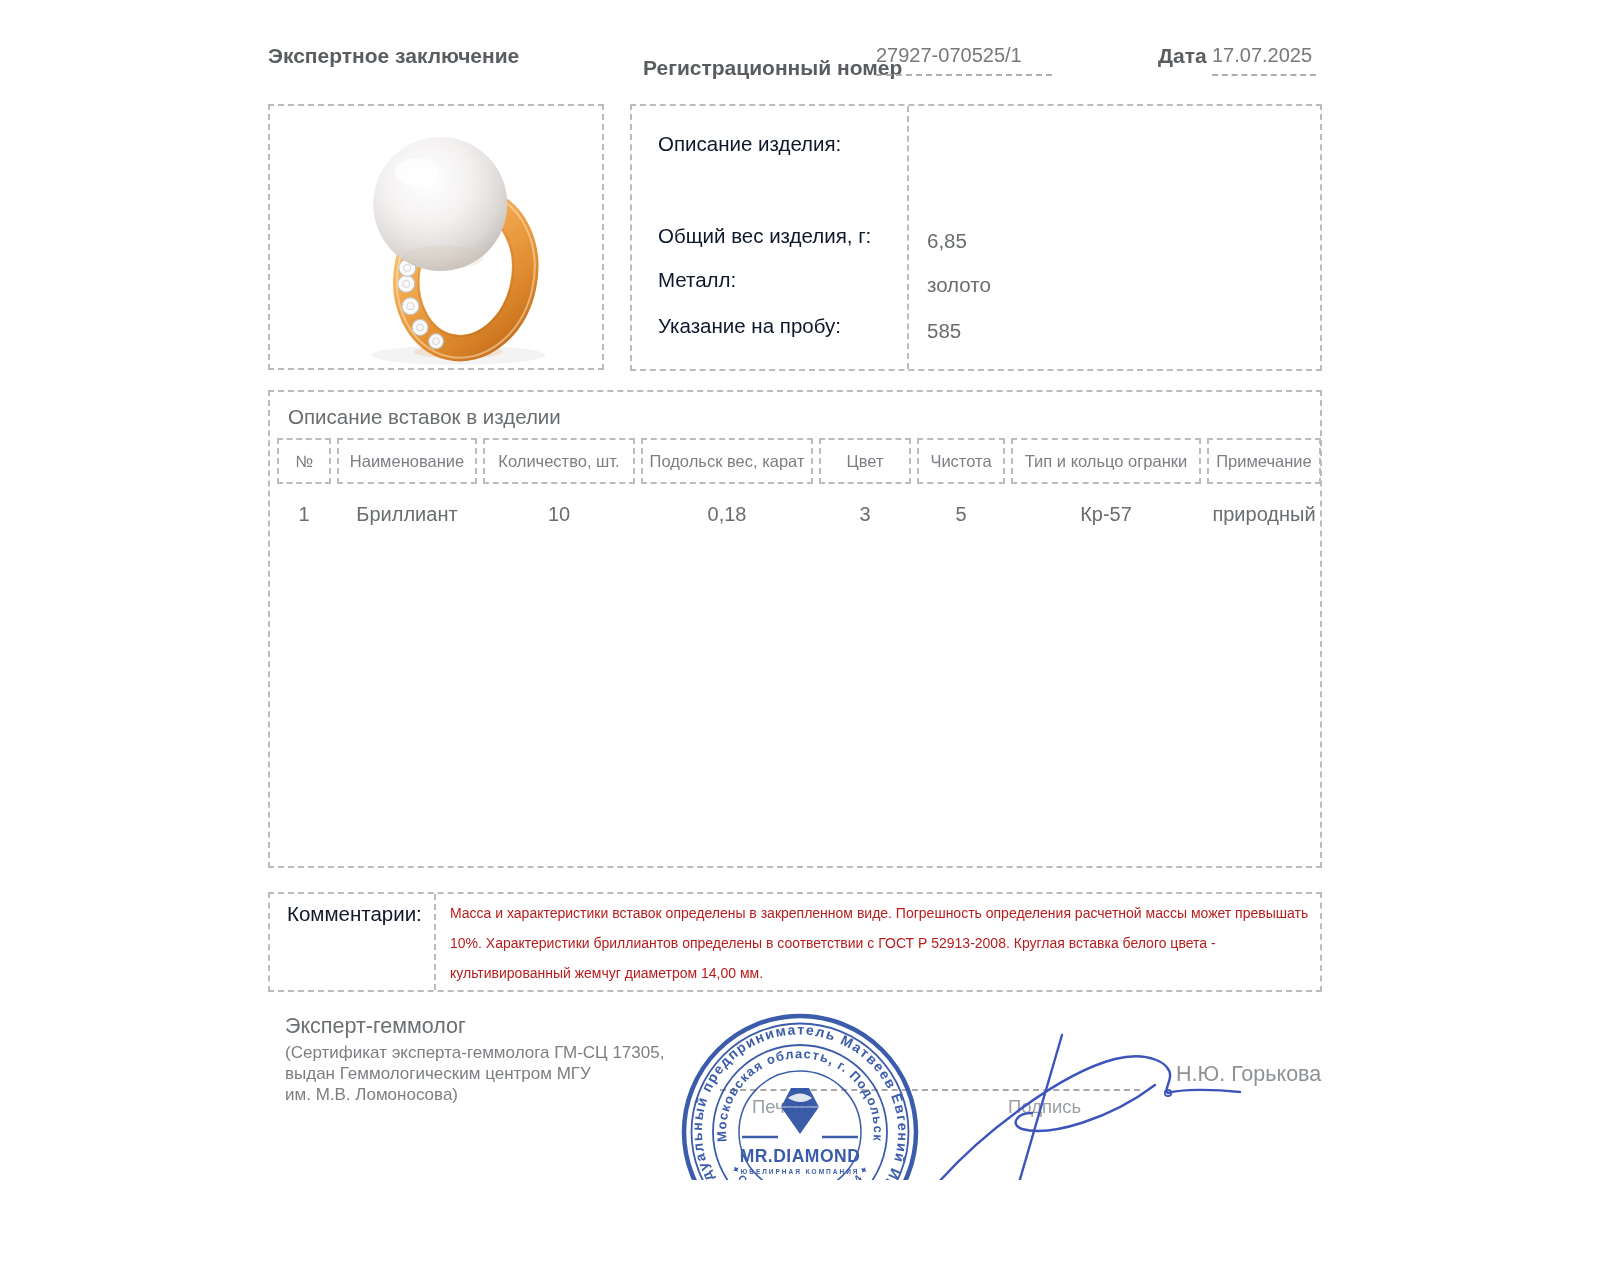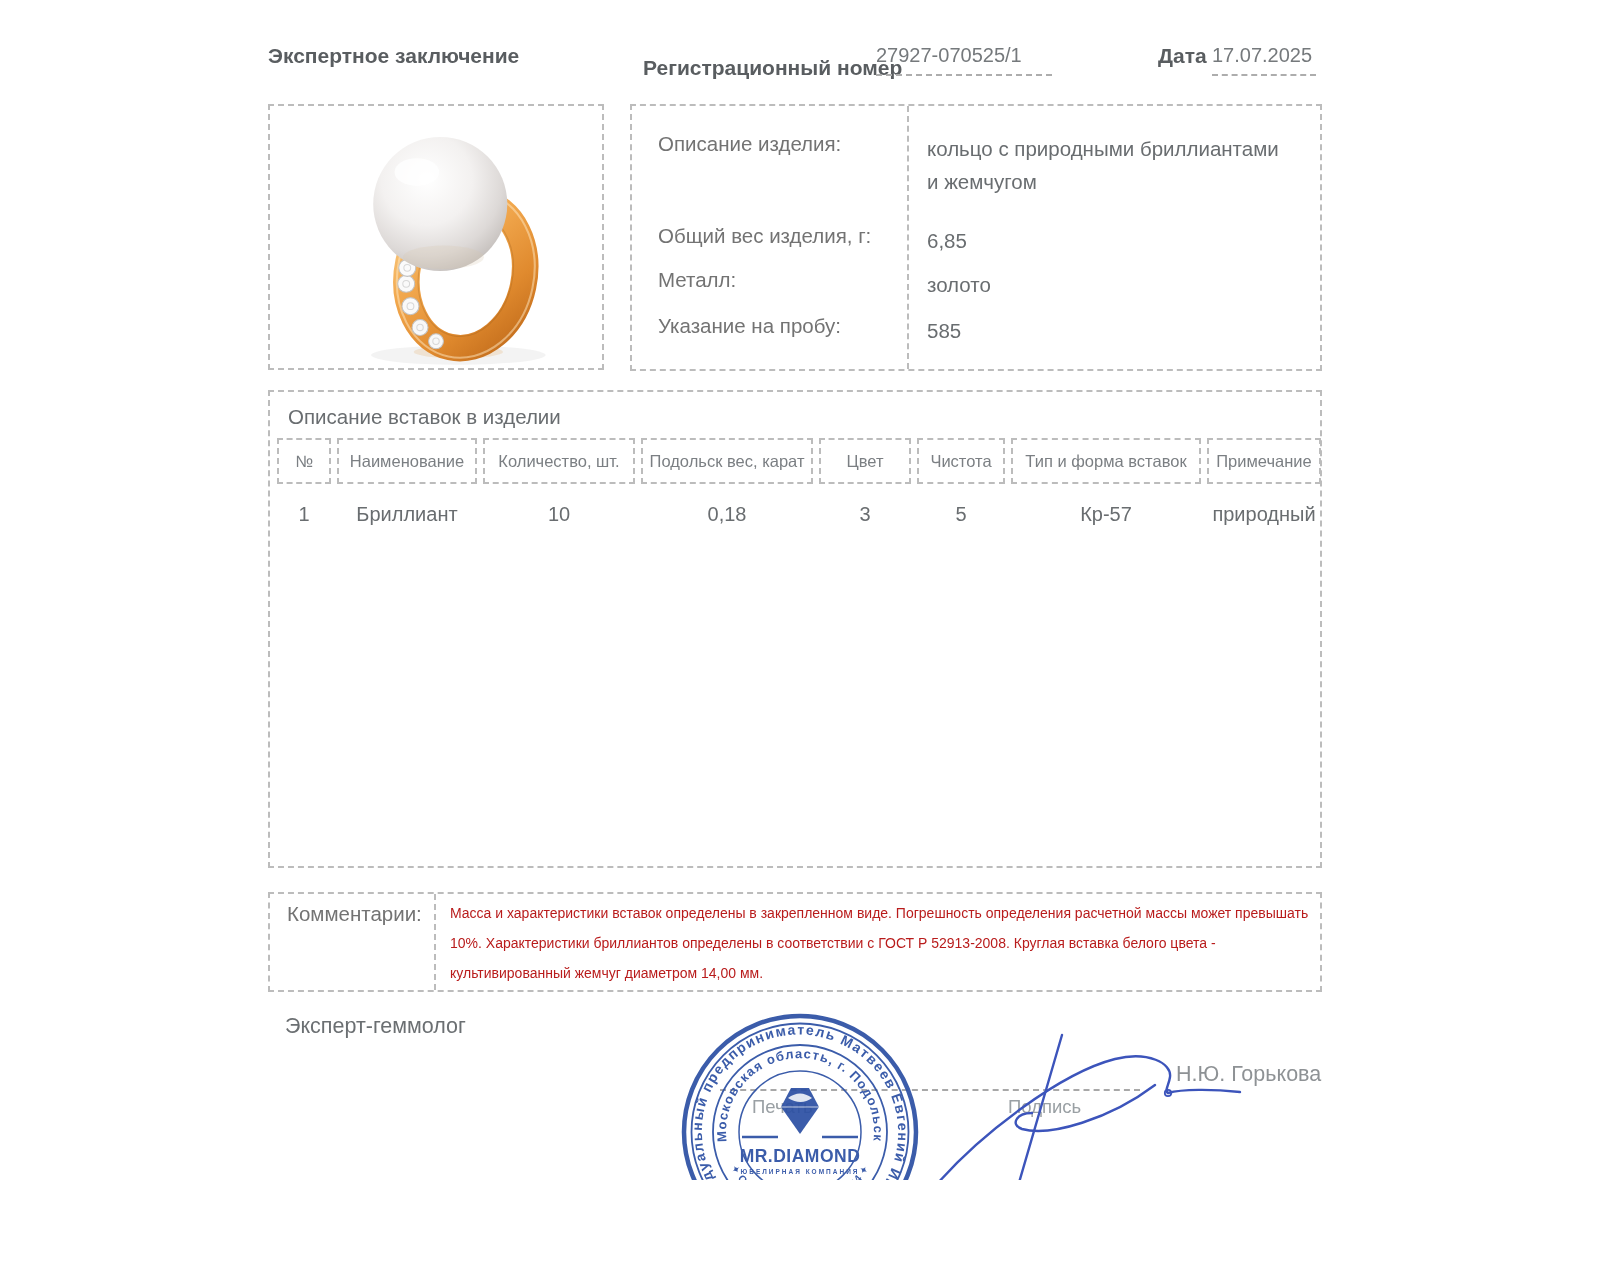--- a/index.html
+++ b/index.html
@@ -3,21 +3,21 @@
 <meta charset="utf-8">
 <style>
   html,body{margin:0;padding:0;background:#fff;}
   body{font-family:"Liberation Sans","DejaVu Sans",sans-serif;}
   .page{position:relative;width:1600px;height:1180px;background:#ffffff;overflow:hidden;}
   .abs{position:absolute;}
   .lbl-bold{font-weight:bold;font-size:21px;color:#595d60;}
   .val{font-size:20px;color:#75797c;}
   .dash-underline{border-bottom:2px dashed #adadad;padding-bottom:7px;}
   .dash-box{border:2px dashed #bcbcbc;box-sizing:border-box;}
-  .field-label{font-size:20.5px;color:#737373;}
+  .field-label{font-size:20.5px;color:#0f172a;}
   .field-value{font-size:20.5px;color:#696d70;line-height:33px;}
   .tbl-title{font-size:20.5px;color:#696d70;}
   .hdr-cell{border:2px dashed #bcbcbc;box-sizing:border-box;height:46px;display:flex;align-items:center;justify-content:center;font-size:16.5px;color:#7b7f83;text-align:center;padding:0 2px;}
   .data-cell{display:flex;align-items:center;justify-content:center;font-size:20px;color:#696d70;height:40px;box-sizing:border-box;}
   .comments-text{font-size:14px;line-height:30px;color:#b91c1c;}
   .cert-text{font-size:17px;line-height:21px;color:#7b7f82;}
   .placeholder-lbl{font-size:18.5px;color:#9aa0a4;}
   .row-flex{display:flex;gap:6px;}
 </style>
 </head>
@@ -75,39 +75,38 @@
 
       <circle cx="160" cy="90" r="63" fill="url(#pg)"></circle>
       <ellipse cx="138" cy="60" rx="21" ry="13" fill="#ffffff" opacity="0.75"></ellipse>
       <ellipse cx="163" cy="140" rx="38" ry="11" fill="#d9c7ae" opacity="0.25"></ellipse>
     </svg>
   </div>
 
   <div class="abs dash-box" style="left:630px;top:104px;width:692px;height:267px;">
     <div class="abs" style="left:275px;top:0;bottom:0;border-left:2px dashed #bcbcbc;"></div>
     <div class="abs field-label" style="left:26px;top:26px;">Описание изделия:</div>
-    <div class="abs field-value" style="left:295px;top:26px;width:365px;">кольцо с природными бриллиантами и жемчугом</div>
     <div class="abs field-label" style="left:26px;top:118px;">Общий вес изделия, г:</div>
     <div class="abs field-value" style="left:295px;top:118px;">6,85</div>
     <div class="abs field-label" style="left:26px;top:162px;">Металл:</div>
     <div class="abs field-value" style="left:295px;top:162px;">золото</div>
     <div class="abs field-label" style="left:26px;top:208px;">Указание на пробу:</div>
     <div class="abs field-value" style="left:295px;top:208px;">585</div>
   </div>
 
   <div class="abs dash-box" style="left:268px;top:390px;width:1054px;height:478px;">
     <div class="abs tbl-title" style="left:18px;top:13px;">Описание вставок в изделии</div>
     <div class="abs row-flex" style="left:7px;top:46px;">
       <div class="hdr-cell" style="width:54px;">№</div>
       <div class="hdr-cell" style="width:140px;">Наименование</div>
       <div class="hdr-cell" style="width:152px;">Количество, шт.</div>
       <div class="hdr-cell" style="width:172px;">Подольск вес, карат</div>
       <div class="hdr-cell" style="width:92px;">Цвет</div>
       <div class="hdr-cell" style="width:88px;">Чистота</div>
-      <div class="hdr-cell" style="width:190px;">Тип и форма вставок</div>
+      <div class="hdr-cell" style="width:190px;">Тип и кольцо огранки</div>
       <div class="hdr-cell" style="width:114px;">Примечание</div>
     </div>
     <div class="abs row-flex" style="left:7px;top:102px;">
       <div class="data-cell" style="width:54px;">1</div>
       <div class="data-cell" style="width:140px;">Бриллиант</div>
       <div class="data-cell" style="width:152px;">10</div>
       <div class="data-cell" style="width:172px;">0,18</div>
       <div class="data-cell" style="width:92px;">3</div>
       <div class="data-cell" style="width:88px;">5</div>
       <div class="data-cell" style="width:190px;">Кр-57</div>
@@ -115,20 +114,25 @@
     </div>
   </div>
 
   <div class="abs dash-box" style="left:268px;top:892px;width:1054px;height:100px;">
     <div class="abs" style="left:164px;top:0;bottom:0;border-left:2px dashed #bcbcbc;"></div>
     <div class="abs field-label" style="left:17px;top:8px;">Комментарии:</div>
     <div class="abs comments-text" style="left:180px;top:4px;width:862px;">Масса и характеристики вставок определены в закрепленном виде. Погрешность определения расчетной массы может превышать 10%. Характеристики бриллиантов определены в соответствии с ГОСТ Р 52913-2008. Круглая вставка белого цвета - культивированный жемчуг диаметром 14,00 мм.</div>
   </div>
 
   <div class="abs" style="left:285px;top:1014px;font-size:21.5px;color:#6b6f72;">Эксперт-геммолог</div>
+  <div class="abs" style="left:285px;top:1042px;">
+    <div class="cert-text">(Сертификат эксперта-геммолога ГМ-СЦ 17305,</div>
+    <div class="cert-text">выдан Геммологическим центром МГУ</div>
+    <div class="cert-text">им. М.В. Ломоносова)</div>
+  </div>
 
   <div class="abs" style="left:720px;top:1089px;width:420px;border-top:2px dashed #a8a8a8;z-index:0;"></div>
   <div class="abs placeholder-lbl" style="left:752px;top:1096px;z-index:1;">Печать</div>
   <div class="abs placeholder-lbl" style="left:1008px;top:1096px;z-index:1;">Подпись</div>
   <div class="abs" style="left:1176px;top:1062px;font-size:21.5px;color:#8e9295;">Н.Ю. Горькова</div>
 
   <svg class="abs" style="left:678px;top:1010px;z-index:2;opacity:0.92;" width="244" height="244" viewBox="0 0 244 244">
     <defs>
       <path id="outerRing" d="M 81 209.9 A 97 97 0 1 1 163 34.1 A 97 97 0 1 1 81 209.9"></path>
       <path id="innerTop" d="M 54.9 153.3 A 74 74 0 1 1 189.1 153.3"></path>

